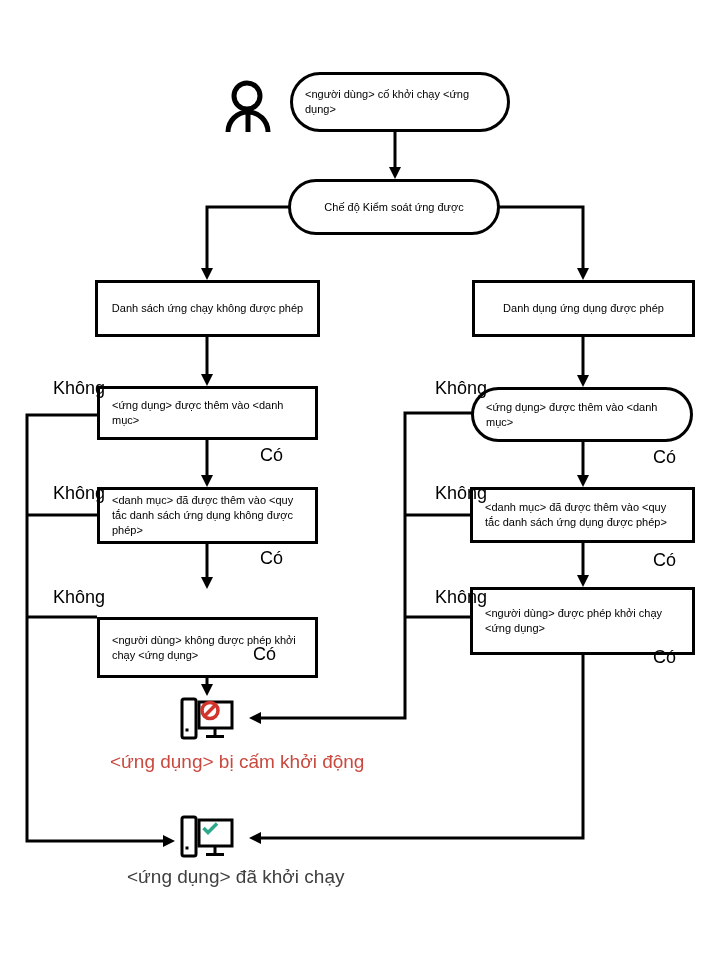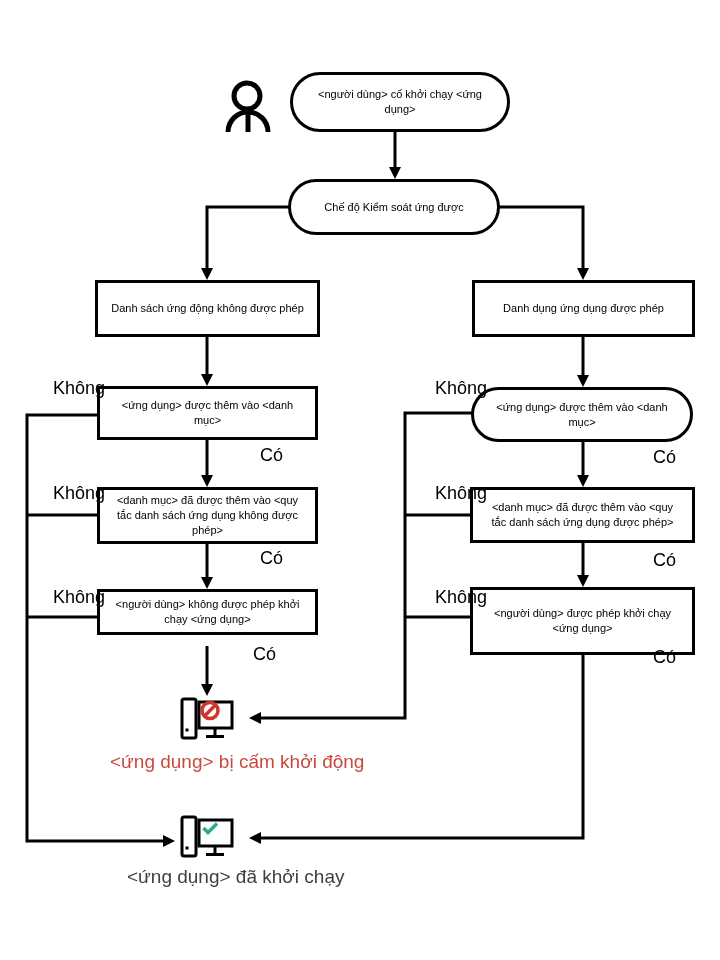--- a/index.html
+++ b/index.html
@@ -3,21 +3,21 @@
 <meta charset="utf-8">
 <style>
   html,body{margin:0;padding:0;background:#ffffff;}
   .canvas{
     position:relative;width:720px;height:960px;background:#ffffff;overflow:hidden;
     font-family:"Liberation Sans","DejaVu Sans",sans-serif;color:#000;
   }
   .connectors{position:absolute;left:0;top:0;width:720px;height:960px;}
   .node{
     position:absolute;box-sizing:border-box;border:3px solid #000;background:#fff;
-    display:flex;align-items:center;justify-content:center;text-align:center;
+    display:flex;align-items:center;justify-content:center;text-align:left;
     font-size:11px;line-height:1.35;padding:2px 12px;
   }
   .stadium{border-radius:30px;}
   .lbl{position:absolute;font-size:18px;line-height:1;white-space:nowrap;margin-left:20px;}
   .caption{position:absolute;font-size:19px;line-height:1.2;white-space:nowrap;}
   .caption.blocked{color:#c9493f;text-align:right;}
   .caption.started{color:#404040;}
   .icon{position:absolute;}
 </style>
 </head>
@@ -79,36 +79,36 @@
 
   <div class="node stadium" style="left:290px;top:72px;width:220px;height:60px">
     <span>&lt;người dùng&gt; cố khởi chạy &lt;ứng dụng&gt;</span>
   </div>
 
   <div class="node stadium" style="left:288px;top:179px;width:212px;height:56px;border-radius:28px">
     <span>Chế độ Kiểm soát ứng được</span>
   </div>
 
   <div class="node" style="left:95px;top:280px;width:225px;height:57px">
-    <span>Danh sách ứng động không được phép</span>
+    <span>Danh sách ứng chạy không được phép</span>
   </div>
 
   <div class="node" style="left:472px;top:280px;width:223px;height:57px">
     <span>Danh dụng ứng dụng được phép</span>
   </div>
 
   <div class="node" style="left:97px;top:386px;width:221px;height:54px">
     <span>&lt;ứng dụng&gt; được thêm vào &lt;danh mục&gt;</span>
   </div>
 
   <div class="node" style="left:97px;top:487px;width:221px;height:57px">
     <span>&lt;danh mục&gt; đã được thêm vào &lt;quy tắc danh sách ứng dụng không được phép&gt;</span>
   </div>
 
-  <div class="node" style="left:97px;top:589px;width:221px;height:46px">
+  <div class="node" style="left:97px;top:617px;width:221px;height:61px">
     <span>&lt;người dùng&gt; không được phép khởi chạy &lt;ứng dụng&gt;</span>
   </div>
 
   <div class="node stadium" style="left:471px;top:387px;width:222px;height:55px;border-radius:28px">
     <span>&lt;ứng dụng&gt; được thêm vào &lt;danh mục&gt;</span>
   </div>
 
   <div class="node" style="left:470px;top:487px;width:225px;height:56px">
     <span>&lt;danh mục&gt; đã được thêm vào &lt;quy tắc danh sách ứng dụng được phép&gt;</span>
   </div>

